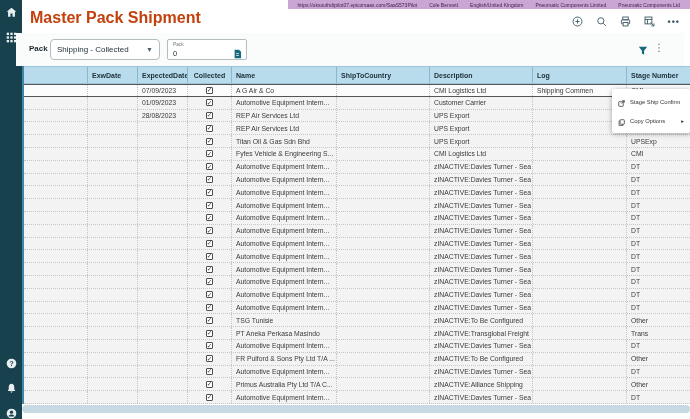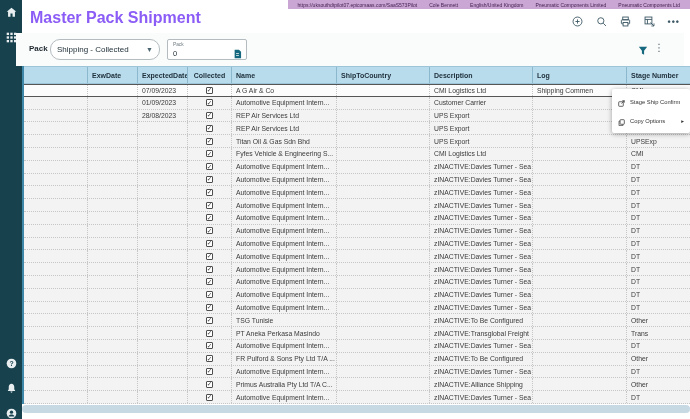--- a/index.html
+++ b/index.html
@@ -12,30 +12,30 @@
   .sidebar { position:absolute; left:0; top:0; width:22px; height:419px;
     background:#17414d; display:flex; flex-direction:column; align-items:center; padding-top:6px; }
   .side-ic { width:12px; height:12px; margin-bottom:13px; display:flex; align-items:center; justify-content:center; cursor:pointer; }
   .side-ic svg { width:11px; height:11px; fill:#e9eff1; }
   .side-spacer { flex:1; }
   
   .envbar { position:absolute; top:0; right:0; height:9px; background:#c9a6d3;
     display:flex; align-items:center; white-space:nowrap; padding:0 4px; z-index:5; }
   .envbar span { font-size:5px; color:#442153; padding:0 6px; }
   
-  .pagetitle { position:absolute; left:30px; top:9px; font-size:16px; font-weight:700; color:#8b5cf6; }
+  .pagetitle { position:absolute; left:30px; top:9px; font-size:16px; font-weight:700; color:#c2410c; }
   .header-actions { position:absolute; right:10px; top:16px; display:flex; gap:13px; align-items:center; }
   .hact { cursor:pointer; display:flex; align-items:center; }
   .hact svg { width:11px; height:11px; stroke:#3a5763; fill:none; stroke-width:1.3; }
   .dots { font-size:9px; color:#3a5763; letter-spacing:1px; font-weight:700; line-height:6px; }
   
   .toolbar { position:absolute; left:16px; top:33px; width:668px; height:33px; background:#fafbfb; }
   .pack-label { position:absolute; left:13px; top:11px; font-size:8px; font-weight:700; color:#1f2a30; }
   .pack-select { position:absolute; left:34px; top:6px; width:110px; height:21px; background:#fff;
-    border:1px solid #b4bcc0; border-radius:10px; display:flex; align-items:center; justify-content:space-between;
+    border:1px solid #b4bcc0; border-radius:4px; display:flex; align-items:center; justify-content:space-between;
     padding:0 6px; font-size:8px; color:#22313a; cursor:pointer; }
   .chev { font-size:7px; color:#4a6570; }
   .pack-input { position:absolute; left:151px; top:6px; width:80px; height:21px; background:#fff;
     border:1px solid #b4bcc0; border-radius:2px; cursor:text; }
   .pi-label { position:absolute; left:5px; top:2px; font-size:4.8px; color:#6e7a80; }
   .pi-value { position:absolute; left:5px; top:9px; font-size:7.5px; color:#22313a; }
   .pi-icon { position:absolute; right:4px; top:5px; }
   .pi-icon svg { width:9px; height:10px; fill:#15687e; }
   .filter-btn { position:absolute; right:36px; top:9px; cursor:pointer; }
   .filter-btn svg { width:10px; height:10px; fill:#15687e; }

